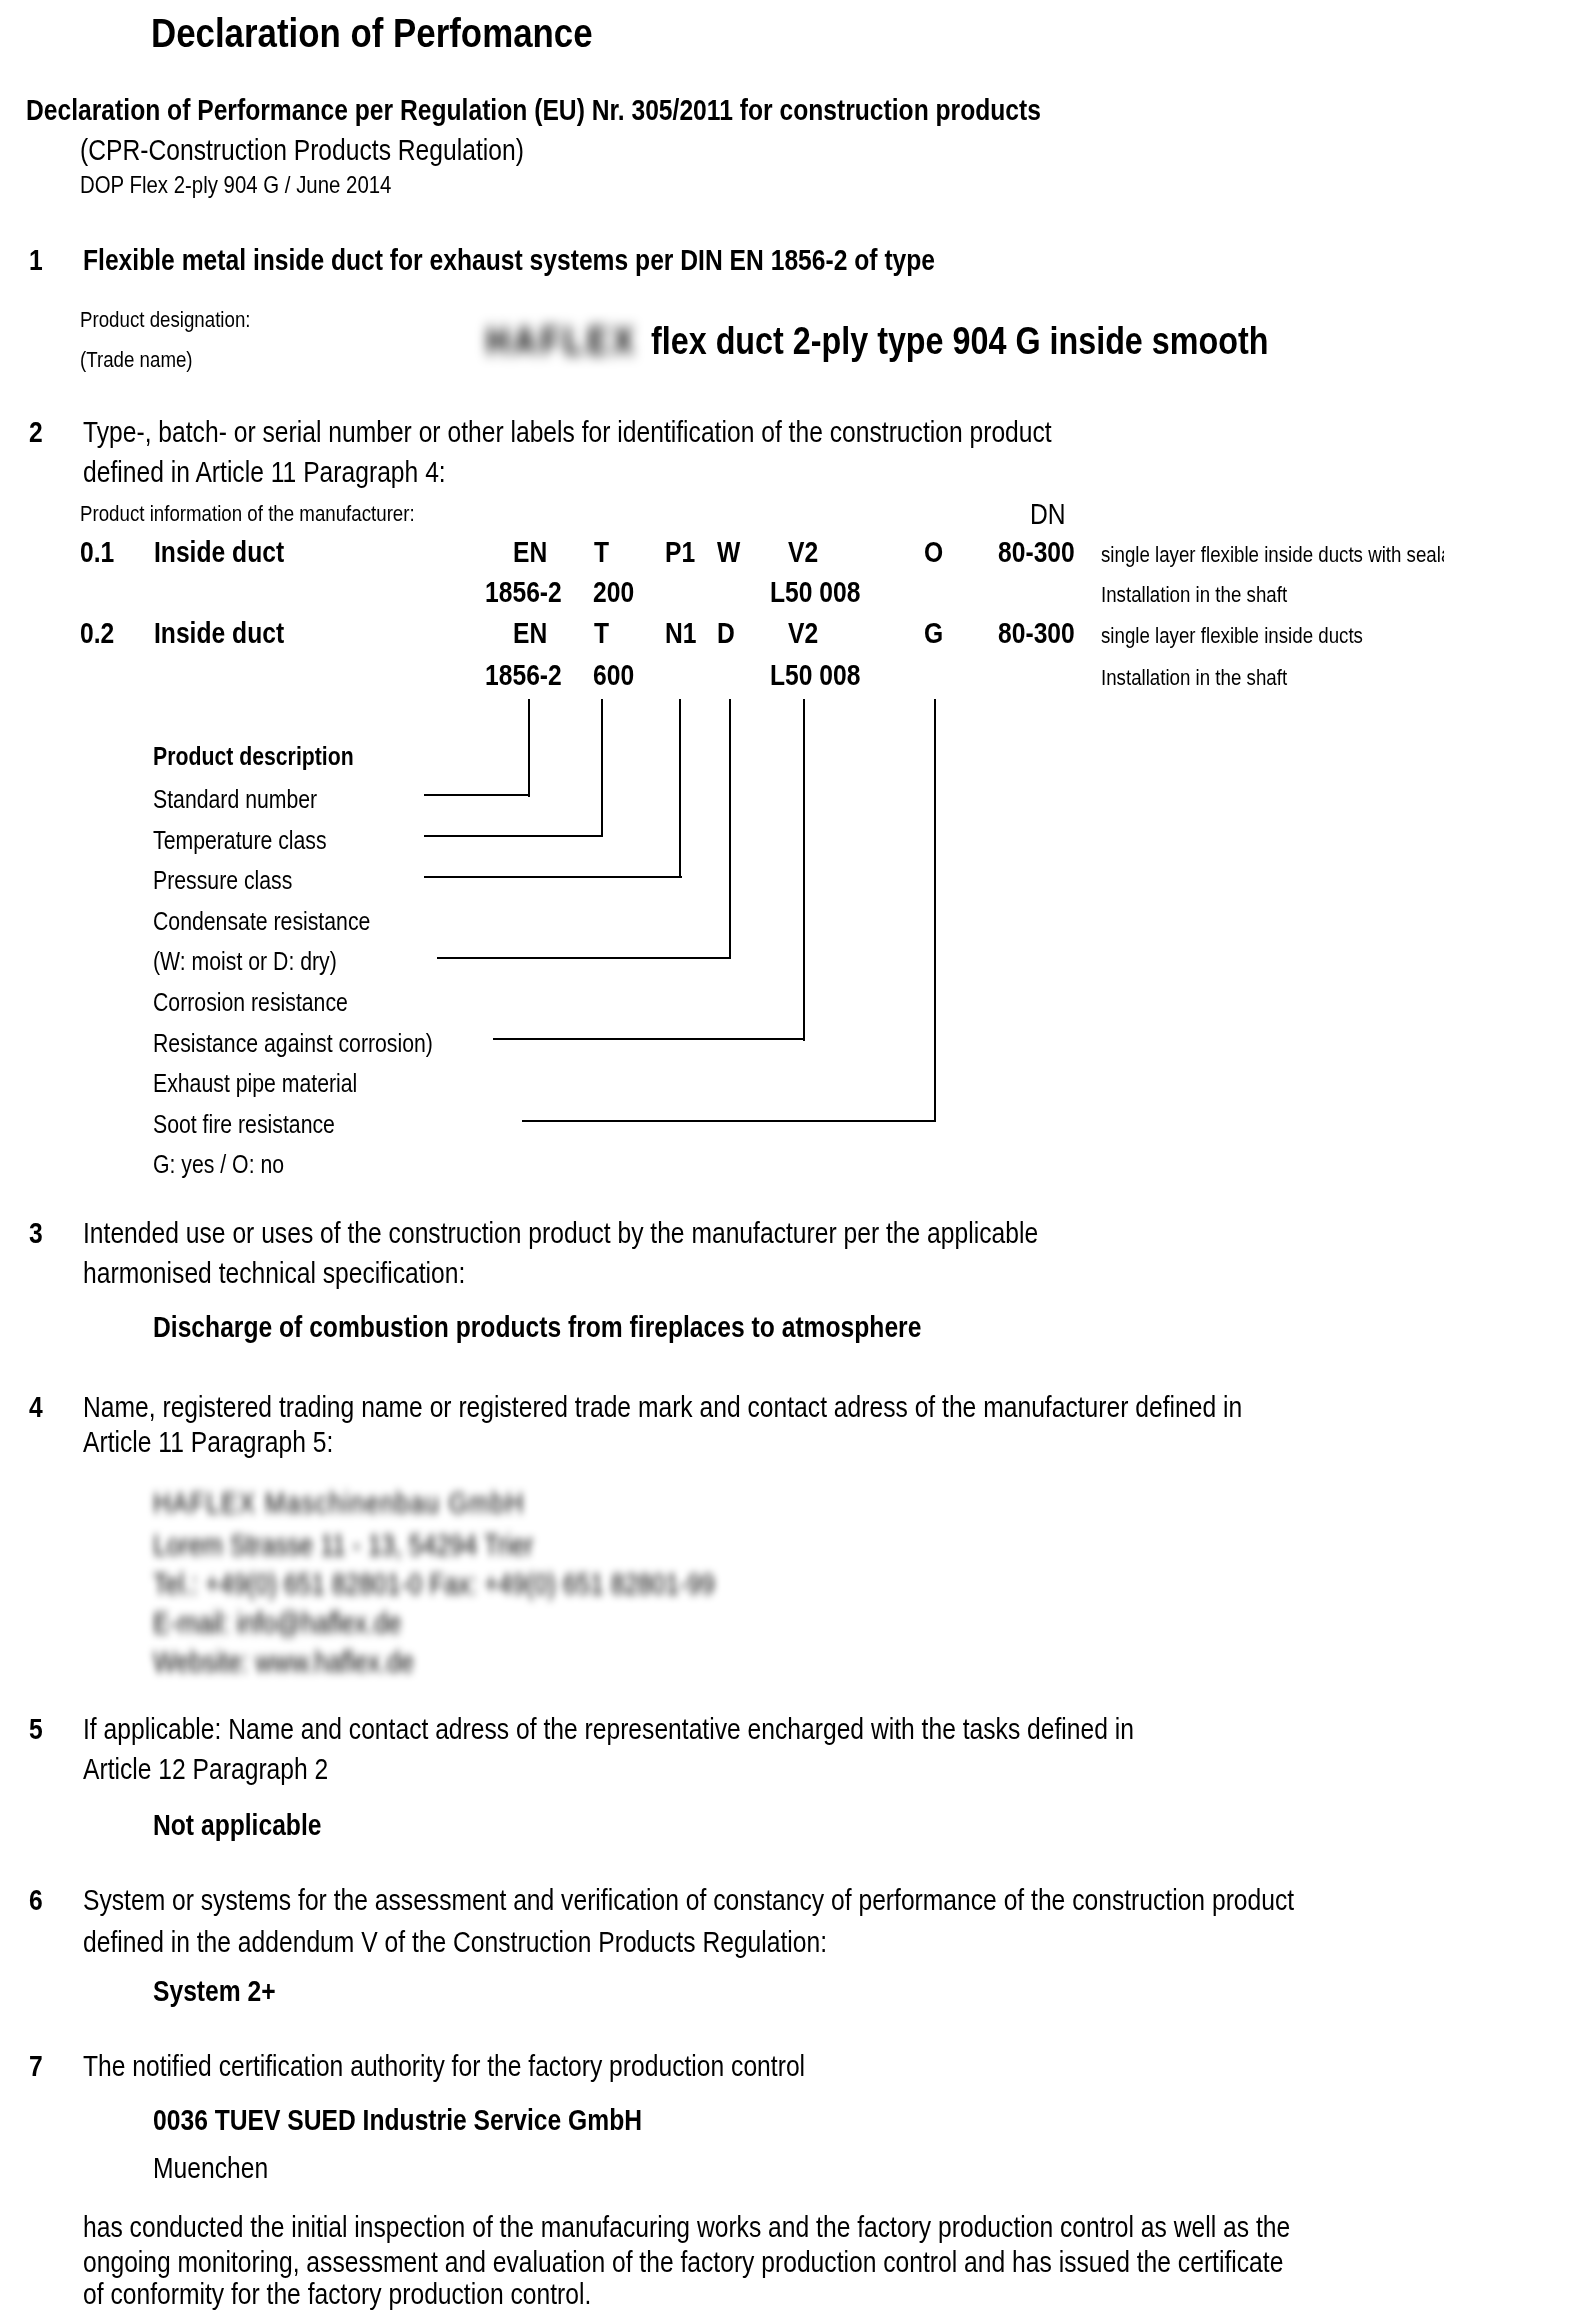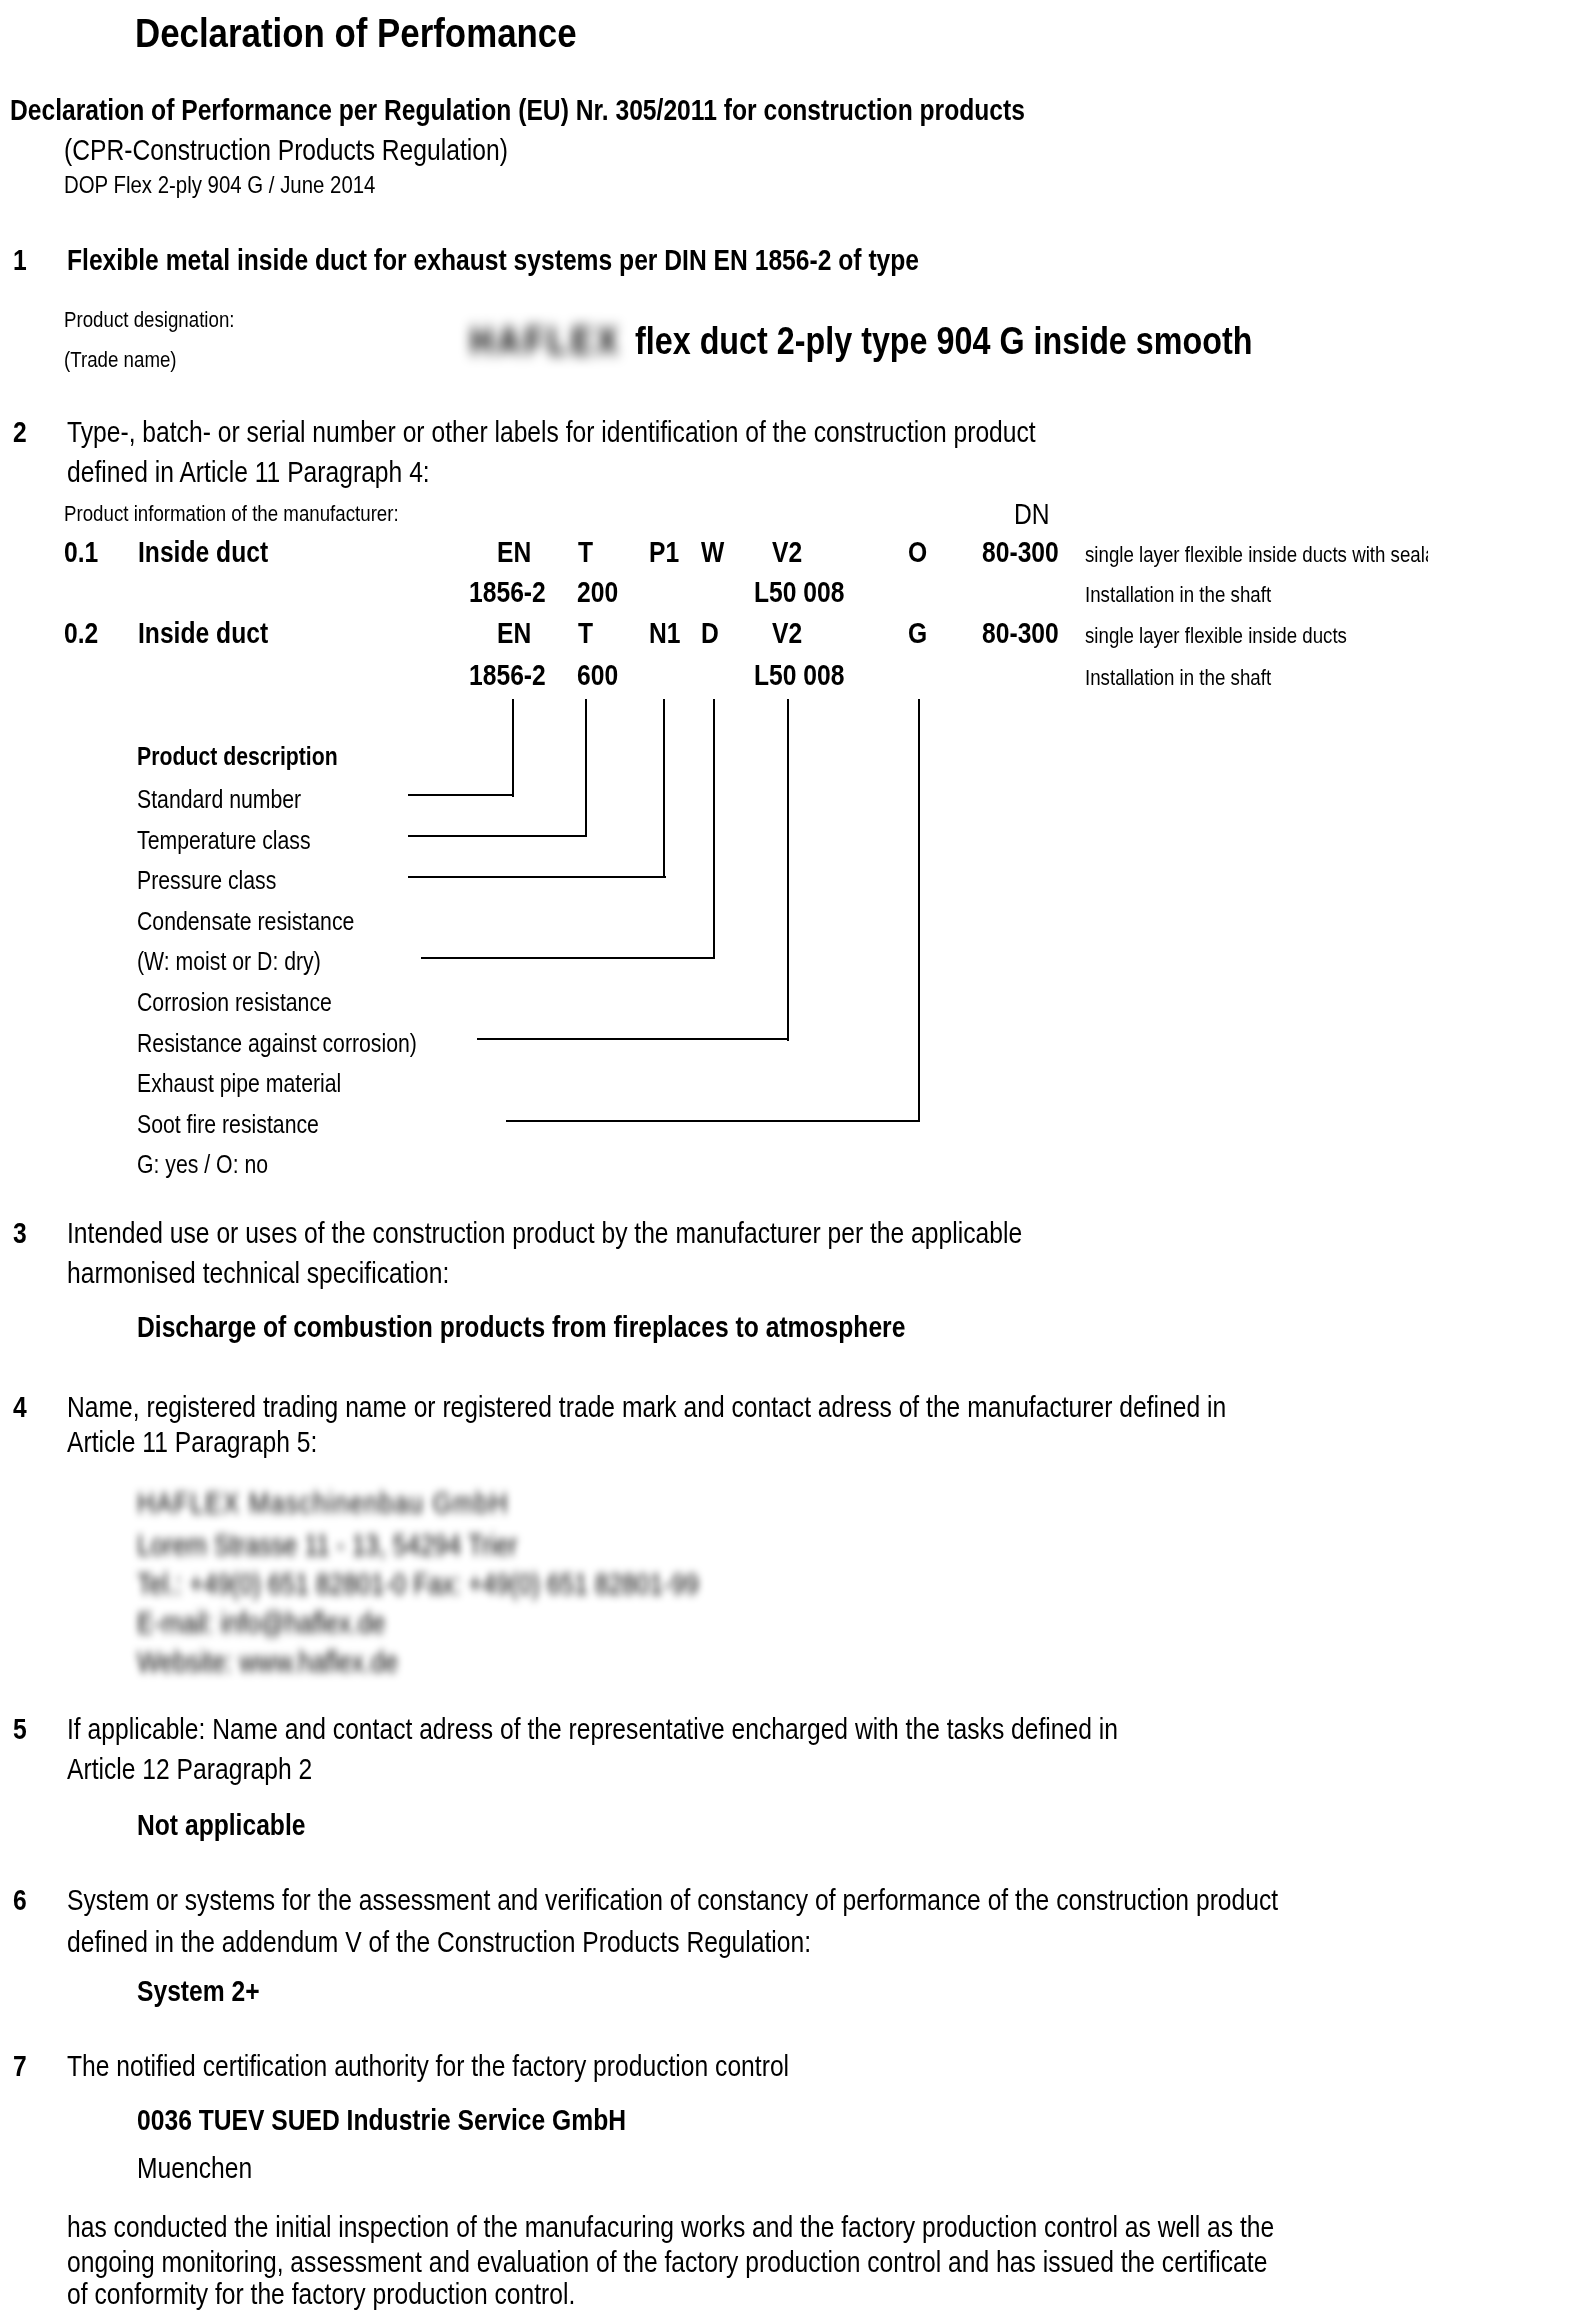--- a/index.html
+++ b/index.html
@@ -4,20 +4,21 @@
 <style>
   html,body { margin:0; padding:0; background:#ffffff; }
   .page {
     position:relative;
     width:1428px;
     height:2319px;
     background:#ffffff;
     overflow:hidden;
     font-family:"Liberation Sans", sans-serif;
     color:#000;
+    margin-left:16px;
   }
   
   .t {
     position:absolute;
     white-space:nowrap;
     line-height:1.05;
     transform:scaleX(0.85);
     transform-origin:0 0;
     color:#000;
   }

